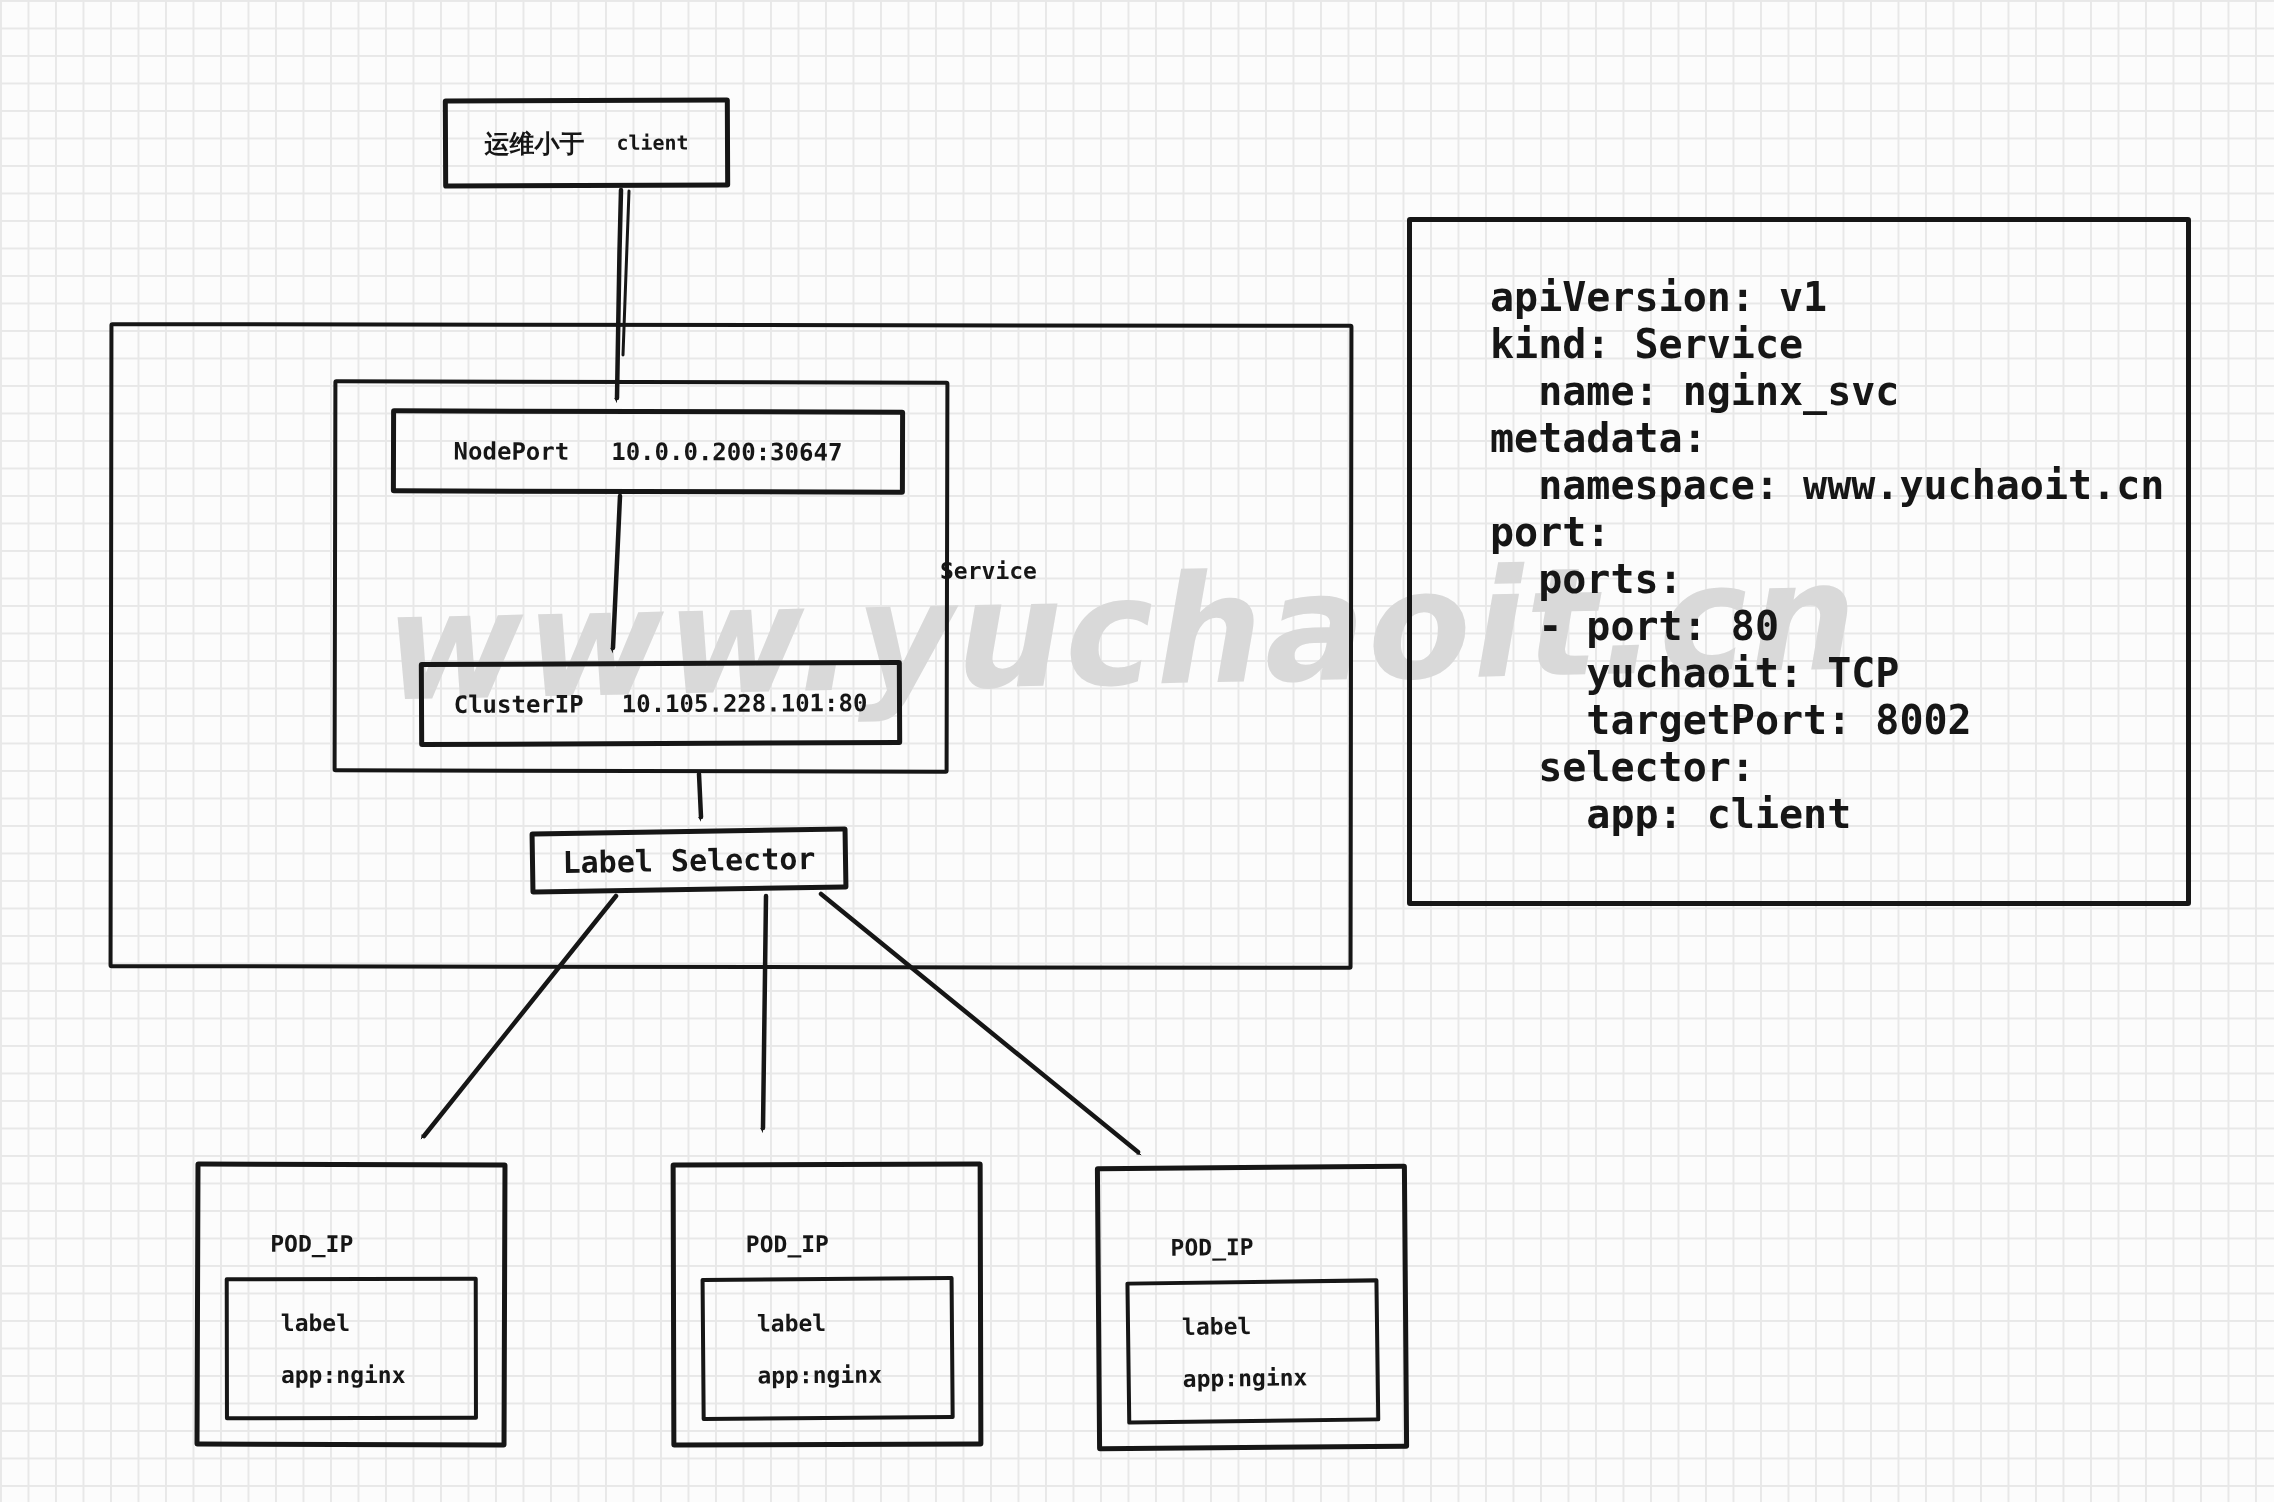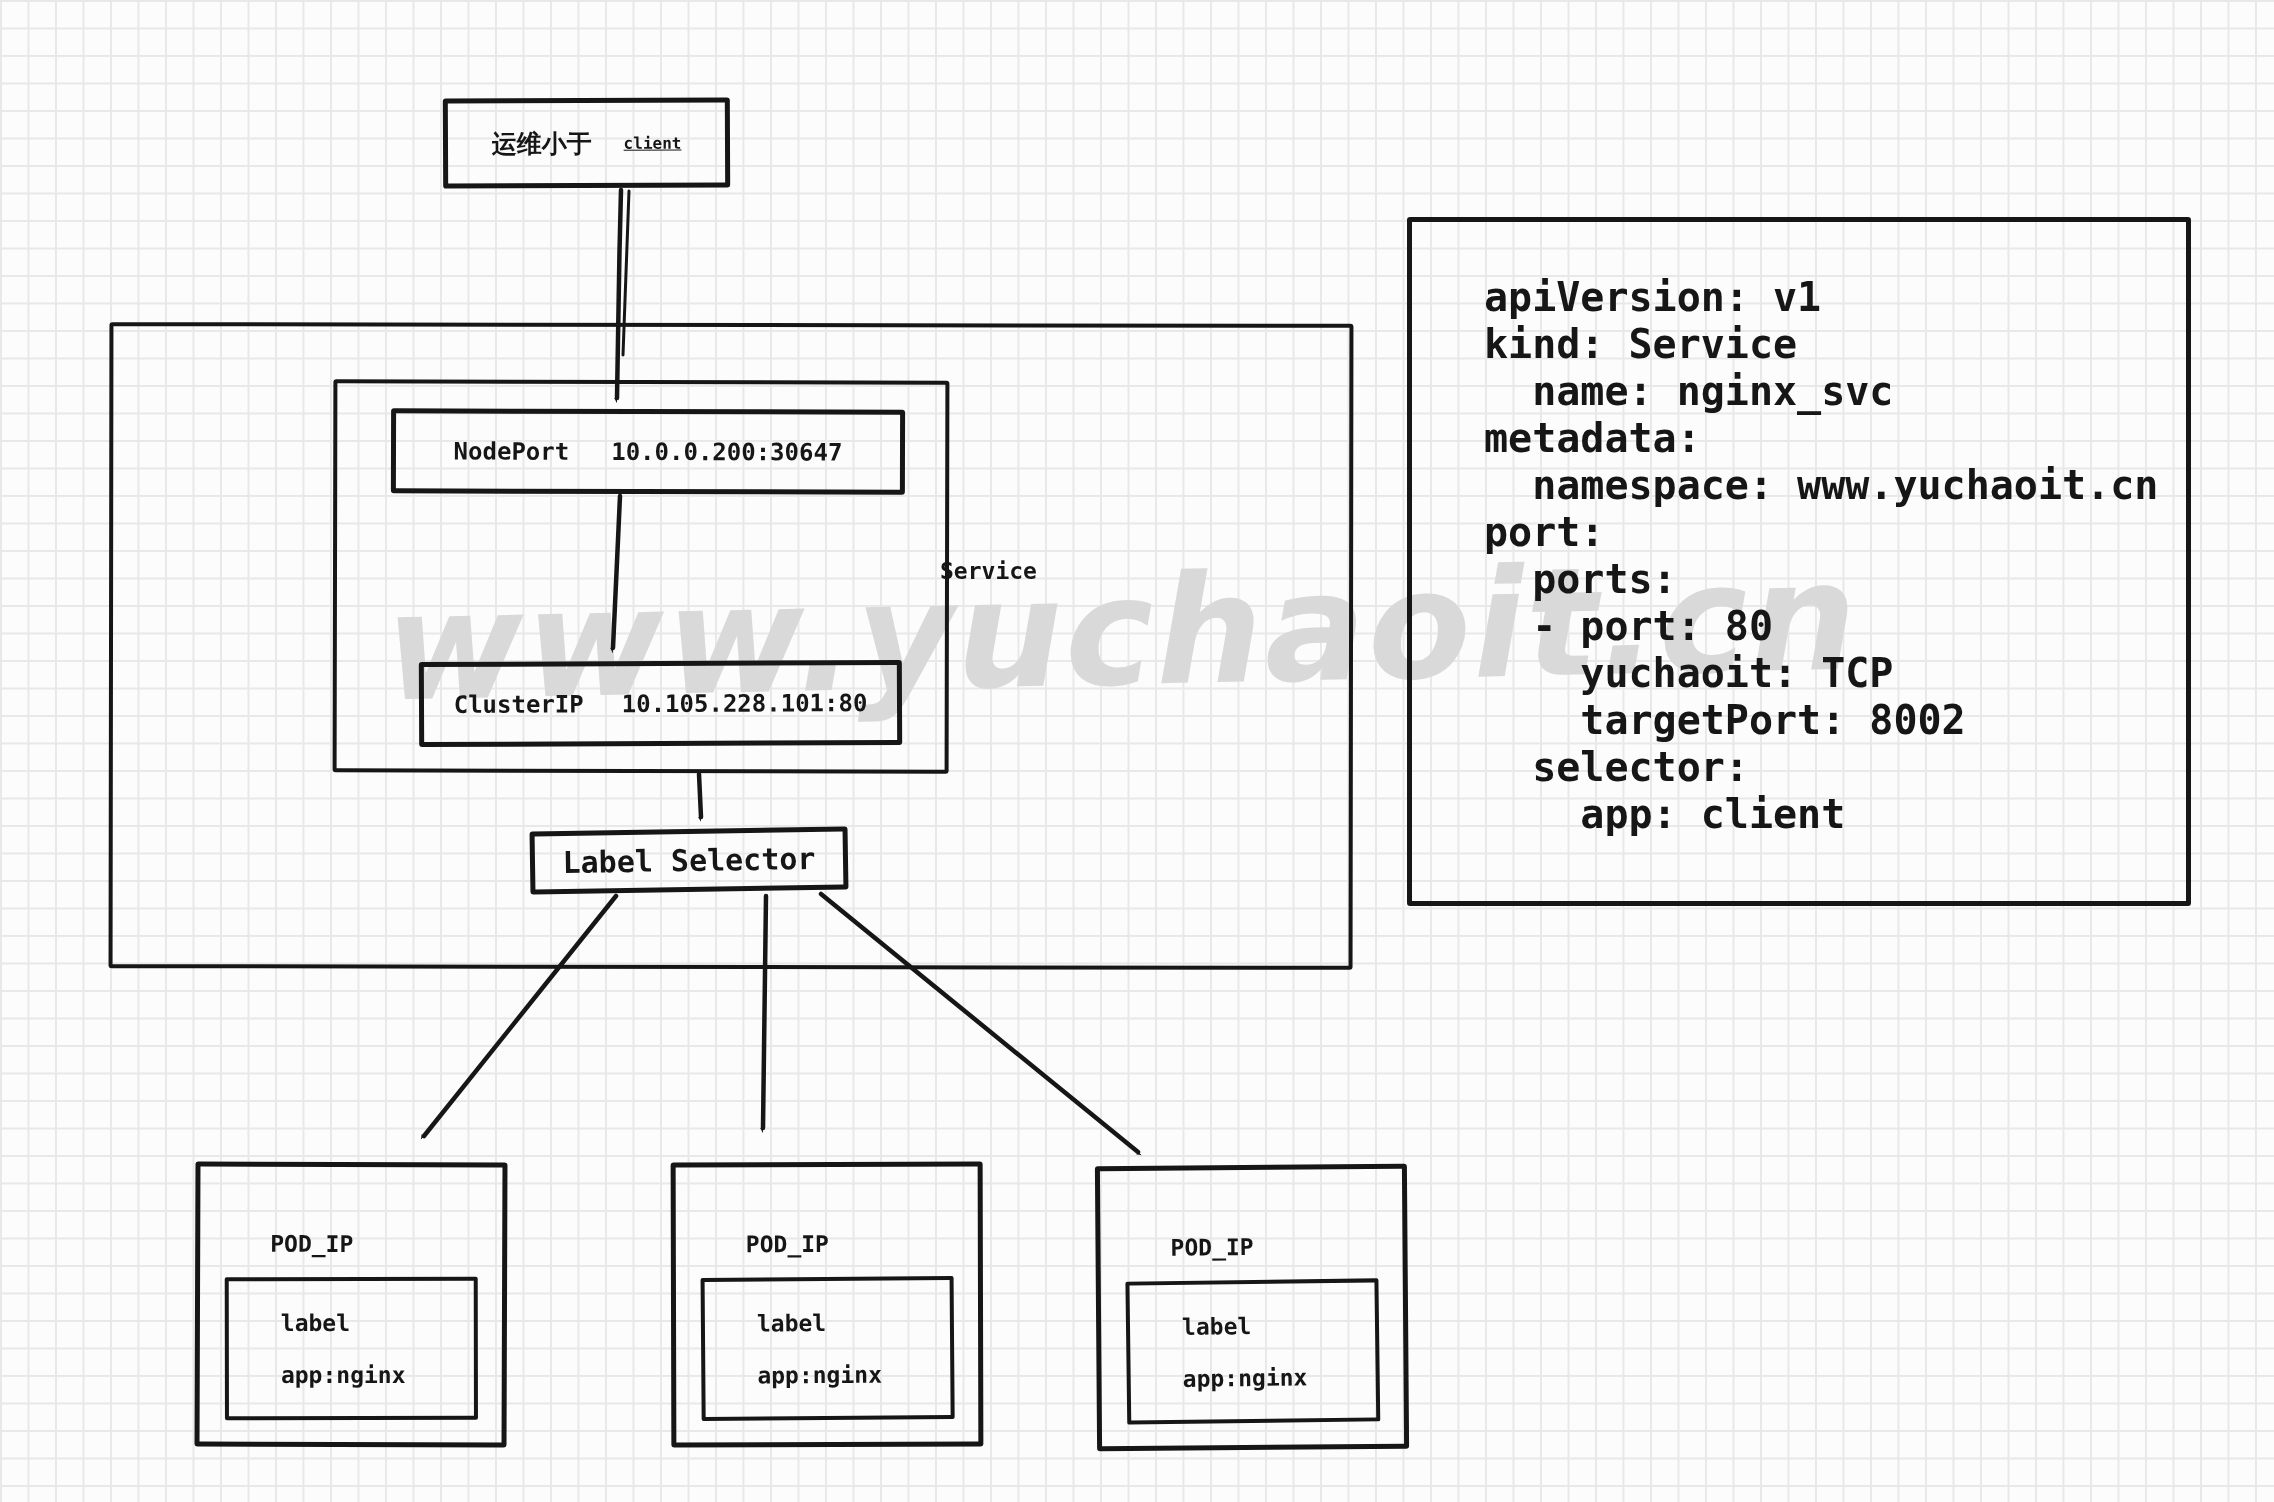--- a/index.html
+++ b/index.html
@@ -28,33 +28,33 @@
     border:4px solid #161616;border-radius:3px;box-sizing:border-box;
   }
   .thick{border-width:5px;}
   .lbl{
     position:absolute;z-index:4;white-space:nowrap;font-weight:bold;
   }
   svg.wires{position:absolute;left:0;top:0;z-index:2;pointer-events:none;}
   .client-box{left:443px;top:98px;width:287px;height:90px;transform:rotate(-0.25deg);
     display:flex;align-items:center;justify-content:center;gap:32px;}
   .client-cjk{font-family:"DejaVu Sans","Liberation Sans",sans-serif;font-size:25px;font-weight:600;}
-  .client-en{font-size:16px;font-weight:bold;text-decoration:underline;}
+  .client-en{font-size:20px;font-weight:bold;}
   .outer-service{left:109px;top:323px;width:1244px;height:646px;transform:rotate(0.08deg);}
   .mid-box{left:333px;top:380px;width:616px;height:393px;transform:rotate(0.12deg);}
   .nodeport-box{left:391px;top:409px;width:514px;height:85px;transform:rotate(0.15deg);
     display:flex;align-items:center;justify-content:center;gap:42px;font-size:24px;font-weight:bold;}
   .clusterip-box{left:419px;top:661px;width:483px;height:85px;transform:rotate(-0.25deg);
     display:flex;align-items:center;justify-content:center;gap:38px;font-size:24px;font-weight:bold;}
   .service-lbl{left:940px;top:558px;font-size:23px;}
   .selector-box{left:530px;top:829px;width:318px;height:63px;transform:rotate(-0.9deg);
     display:flex;align-items:center;justify-content:center;font-size:30px;font-weight:bold;}
   .yaml-box{left:1407px;top:217px;width:784px;height:689px;border-width:5px;
     padding:52px 0 0 72px;}
-  .yaml-line{font-size:40px;line-height:47px;font-weight:bold;white-space:pre;}
+  .yaml-line{font-size:40px;line-height:47px;font-weight:bold;white-space:pre;margin-left:6px;}
   .pod{width:312px;height:285px;}
   .pod1{left:195px;top:1162px;transform:rotate(0.2deg);}
   .pod2{left:671px;top:1162px;transform:rotate(-0.15deg);}
   .pod3{left:1096px;top:1165px;transform:rotate(-0.45deg);}
   .pod-title{position:absolute;left:70px;top:64px;font-size:23px;font-weight:bold;}
   .pod-inner{
     position:absolute;left:25px;top:110px;width:253px;height:143px;
     border:4px solid #161616;border-radius:2px;box-sizing:border-box;
     display:flex;flex-direction:column;justify-content:center;gap:26px;
     padding-left:52px;font-size:23px;font-weight:bold;transform:rotate(-0.3deg);

